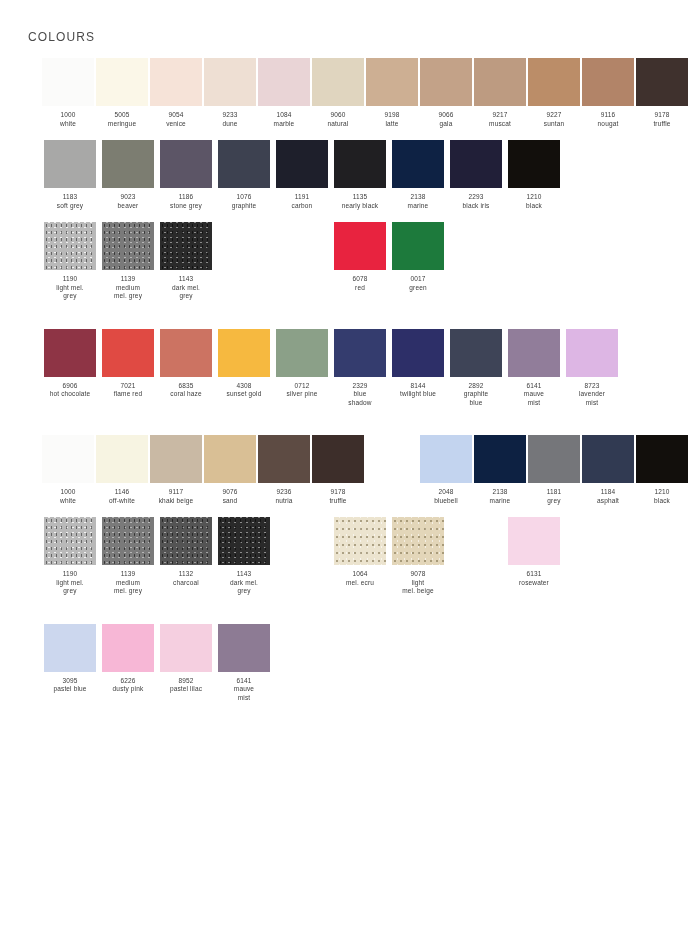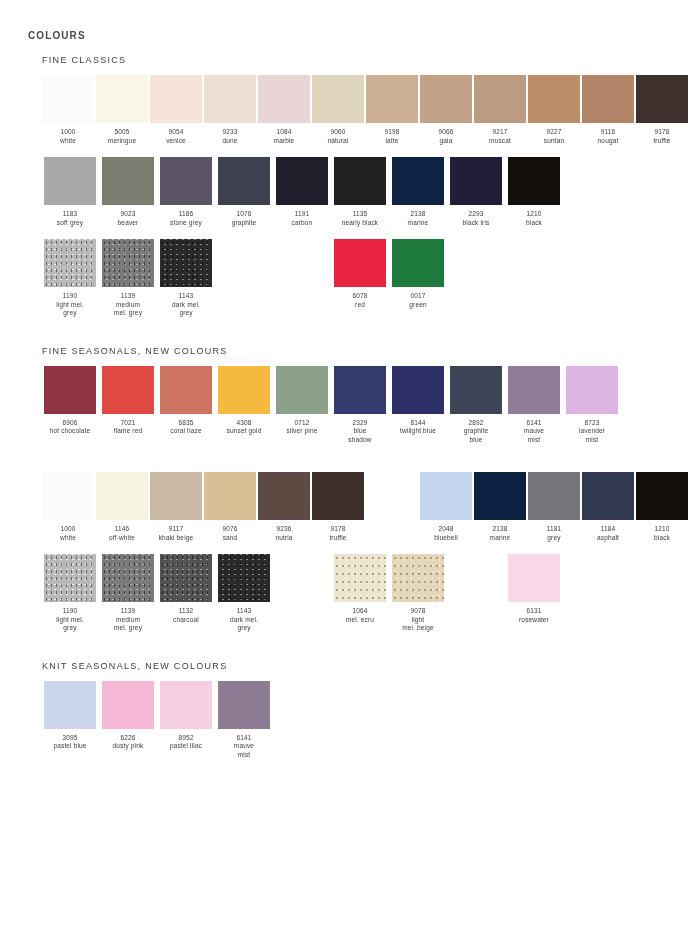--- a/index.html
+++ b/index.html
@@ -15,26 +15,25 @@
     overflow: hidden;
   }
   .page {
     position: relative;
     width: 700px;
     height: 945px;
     box-sizing: border-box;
     padding: 30px 24px 0 24px;
   }
   .page-title {
-    font-size: 10px;
+    font-size: 12px;
     letter-spacing: 1.1px;
     color: #4a4a4a;
     text-transform: uppercase;
     margin: 0 0 14px 4px;
-    font-weight: bold;
   }
   .section {
     margin-bottom: 6px;
   }
   .section-title {
     font-size: 9px;
     letter-spacing: 1.3px;
     color: #3d3d3d;
     text-transform: uppercase;
     margin: 0 0 10px 18px;
@@ -100,21 +99,20 @@
     height: 16px;
   }
 </style>
 </head>
 <body>
 
 <div class="page">
   <div class="page-title">COLOURS</div>
   <div id="sections-root">
       <div class="section">
-        <div class="section-title">FINE CLASSICS</div>
         <div class="swatch-row">
           <div class="swatch-cell">
             <div class="chip" style="background: rgb(251, 251, 250);"></div>
             <div class="caption">1000
 white</div>
           </div>
           <div class="swatch-cell">
             <div class="chip" style="background: rgb(251, 247, 232);"></div>
             <div class="caption">5005
 meringue</div>
@@ -251,21 +249,20 @@
           </div>
           <div class="swatch-cell">
             <div class="chip" style="background: rgb(29, 122, 60);"></div>
             <div class="caption">0017
 green</div>
           </div>
         </div>
       </div>
       <div class="section-gap"></div>
       <div class="section">
-        <div class="section-title">FINE SEASONALS, NEW COLOURS</div>
         <div class="swatch-row">
           <div class="swatch-cell">
             <div class="chip" style="background: rgb(142, 52, 69);"></div>
             <div class="caption">6906
 hot chocolate</div>
           </div>
           <div class="swatch-cell">
             <div class="chip" style="background: rgb(224, 74, 67);"></div>
             <div class="caption">7021
 flame red</div>
@@ -424,21 +421,20 @@
           </div>
           <div class="swatch-cell">
             <div class="chip" style="background: rgb(247, 215, 232);"></div>
             <div class="caption">6131
 rosewater</div>
           </div>
         </div>
       </div>
       <div class="section-gap"></div>
       <div class="section">
-        <div class="section-title">KNIT SEASONALS, NEW COLOURS</div>
         <div class="swatch-row">
           <div class="swatch-cell">
             <div class="chip" style="background: rgb(204, 215, 238);"></div>
             <div class="caption">3095
 pastel blue</div>
           </div>
           <div class="swatch-cell">
             <div class="chip" style="background: rgb(247, 183, 214);"></div>
             <div class="caption">6226
 dusty pink</div>

